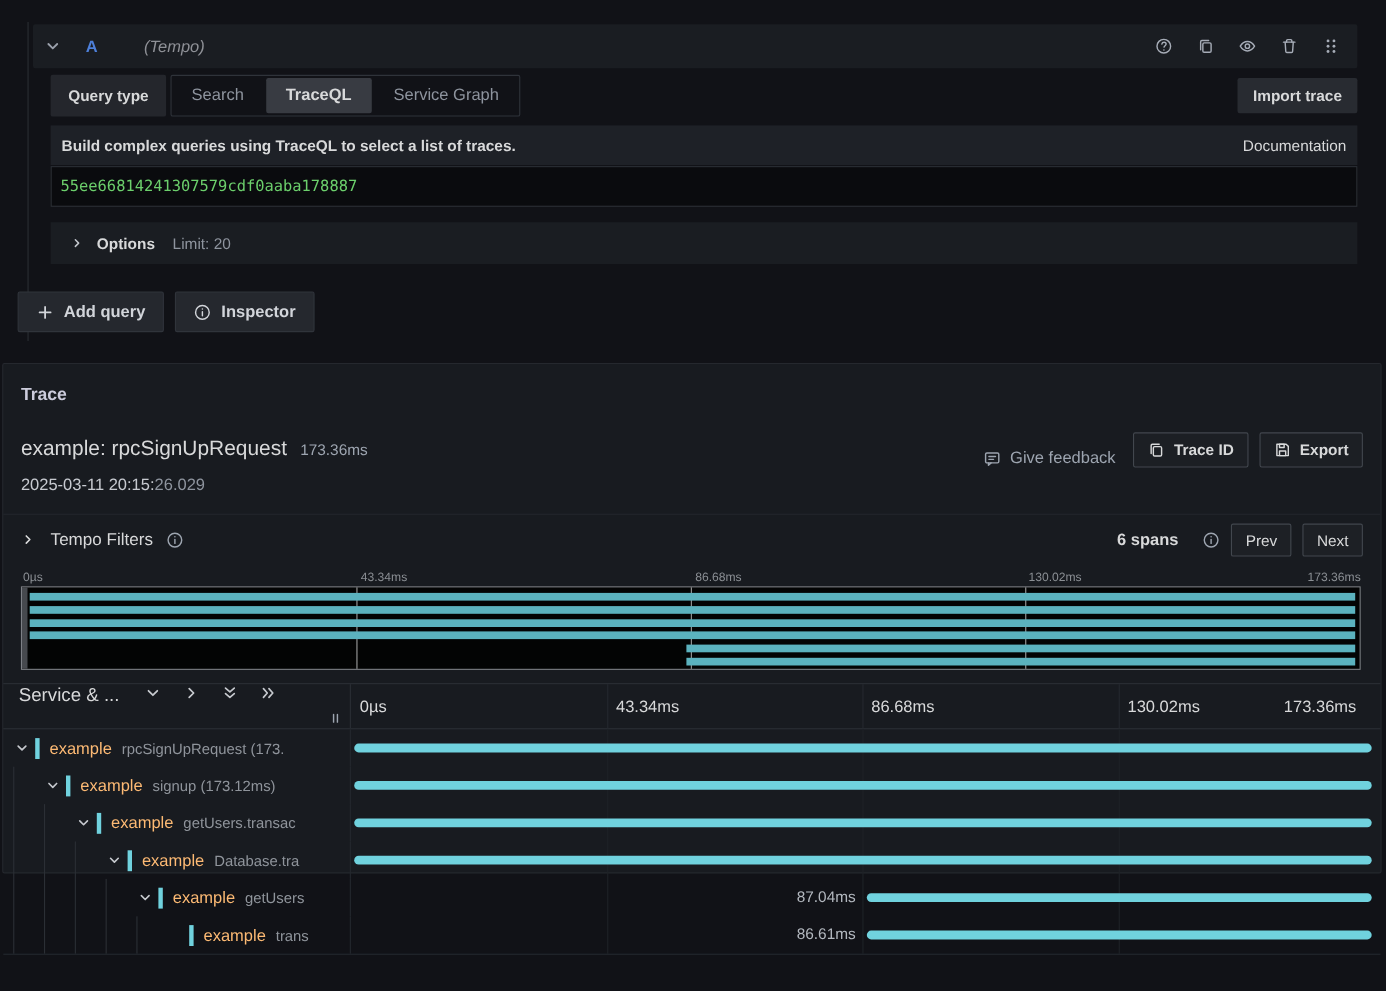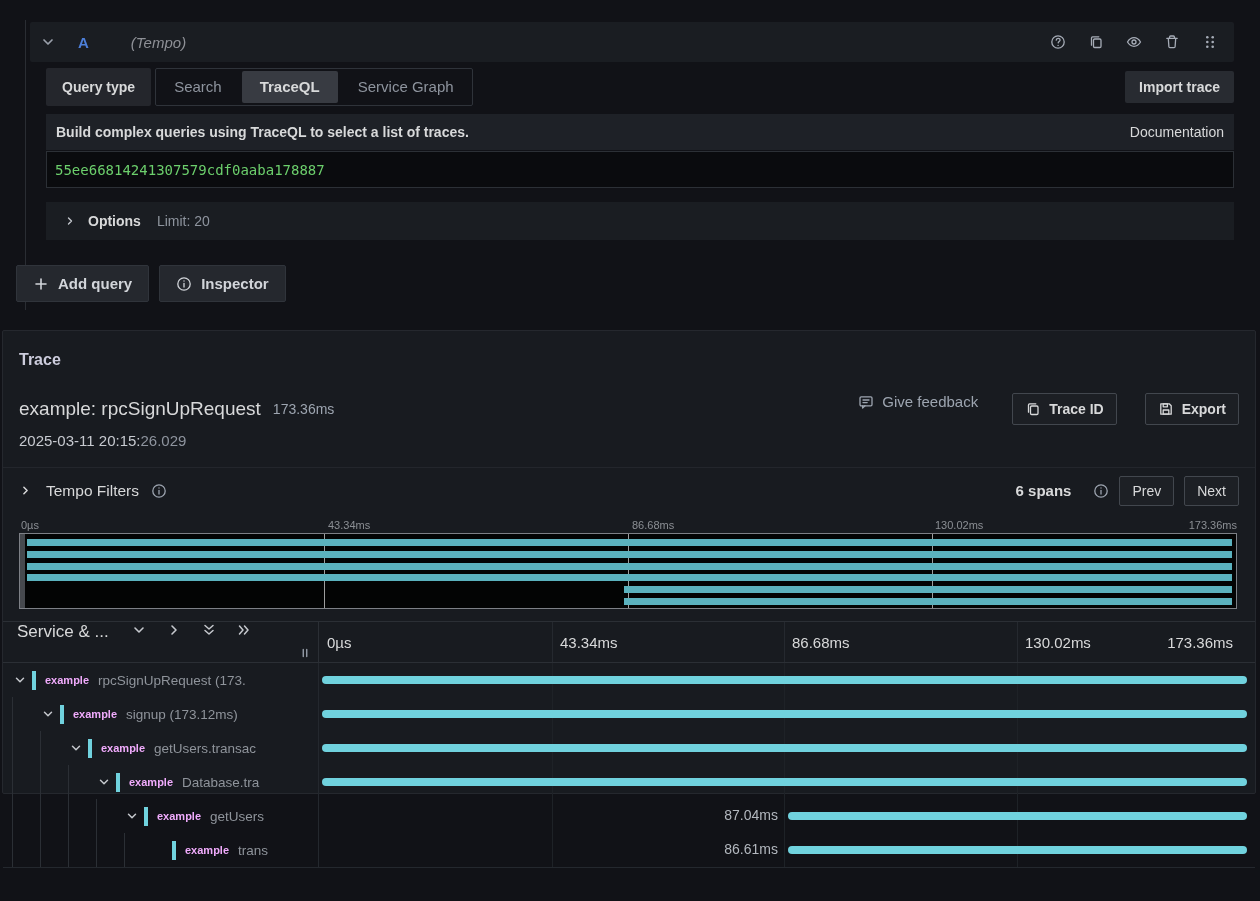--- a/index.html
+++ b/index.html
@@ -45,21 +45,21 @@
                  display:flex;align-items:center;gap:9px;font-size:15px;font-weight:700;color:#d2d5da;cursor:pointer;}
   .btn-secondary .icon{color:#d2d5da;}
 
   
   .trace-panel{position:absolute;left:2px;top:330px;width:1254px;height:464px;background:#181b20;
                border:1px solid #25282e;border-radius:2px;box-sizing:border-box;}
   .p-title{position:absolute;left:16px;top:20px;font-size:16px;font-weight:700;color:#ccccdc;}
   .t-header{position:absolute;left:16px;right:16px;top:60px;height:36px;display:flex;align-items:center;}
   .t-title{font-size:19px;color:#d8d9da;}
   .t-dur{margin-left:12px;font-size:14px;color:#9da5b0;}
-  .t-right{margin-left:auto;display:flex;align-items:flex-start;gap:28px;}
+  .t-right{margin-left:auto;display:flex;align-items:flex-end;gap:10px;}
   .feedback{display:flex;align-items:center;gap:8px;color:#9da5b0;font-size:15px;cursor:pointer;margin-right:6px;}
   .btn-outline{height:32px;padding:0 12px;border:1px solid #42474e;border-radius:2px;background:#1c1f24;
                display:flex;gap:8px;align-items:center;font-weight:700;font-size:14px;color:#d8d9da;cursor:pointer;}
   .t-time{position:absolute;left:16px;top:101px;font-size:15px;color:#c7cad0;}
   .t-time .frac{color:#8e949e;}
 
   .sf-row{position:absolute;left:0;right:0;top:136px;height:46px;border-top:1px solid #23262c;
           display:flex;align-items:center;padding:0 16px;box-sizing:border-box;}
   .sf-row .chev{width:13px;height:13px;color:#d8d9da;}
   .sf-label{margin-left:14px;font-size:15.5px;color:#d8d9da;}
@@ -89,21 +89,21 @@
   .v-grid{position:absolute;top:0;bottom:0;width:1px;background:#25292f;}
 
   .rows{position:absolute;left:0;right:0;top:332px;height:204px;}
   .tree-guide{position:absolute;width:1px;background:#2b2f35;}
   .span-row{height:34px;display:flex;align-items:stretch;cursor:pointer;}
   .row-name{width:316px;flex:none;display:flex;align-items:center;overflow:hidden;white-space:nowrap;
             border-right:1px solid #24282e;box-sizing:border-box;}
   .row-chev{width:14px;height:14px;color:#c6c9ce;flex:none;margin-right:5px;}
   .row-chev.hidden-chev{visibility:hidden;}
   .color-bar{width:4px;height:19px;background:#70d2de;flex:none;margin-right:9px;}
-  .svc{font-weight:700;font-size:11px;color:#f0abfc;flex:none;}
+  .svc{font-weight:400;font-size:15px;color:#fdba74;flex:none;}
   .op{margin-left:9px;font-size:13.5px;color:#8f949b;flex:none;}
   .row-bars{flex:1;position:relative;}
   .span-bar{position:absolute;top:13px;height:8px;border-radius:4px;background:#70d2de;}
   .dur-label{position:absolute;top:8px;right:calc(49.9% + 10px);font-size:14px;color:#b3b8bf;}
   .rows-bottom{position:absolute;left:0;right:0;top:536px;height:1px;background:#24282e;}
 </style>
 </head>
 <body>
 
 <div class="canvas">

